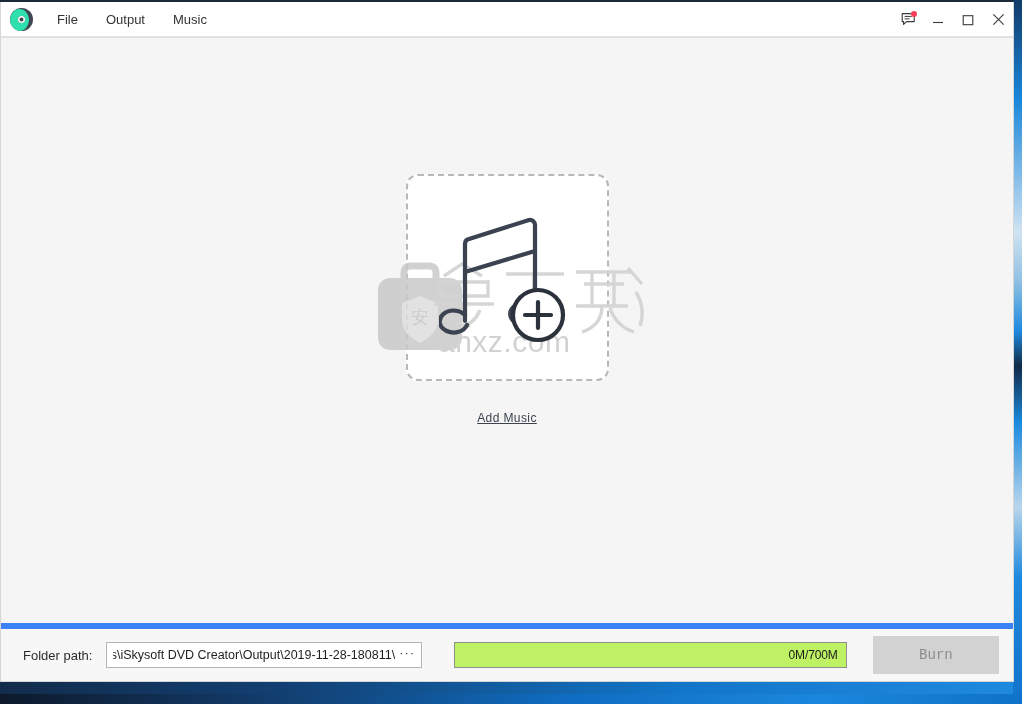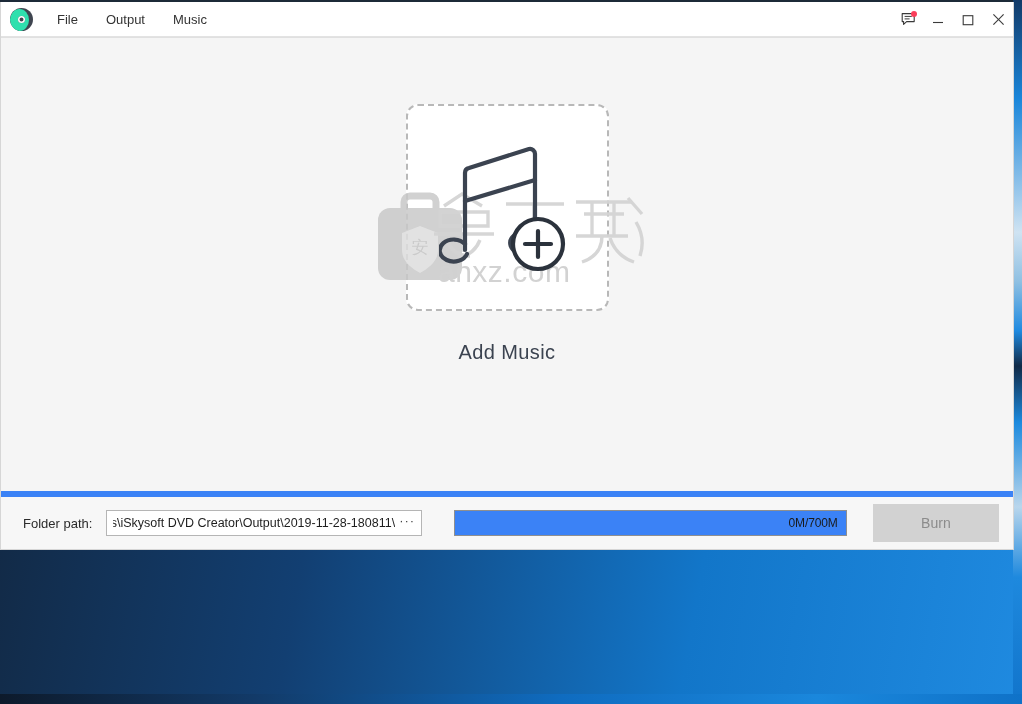--- a/index.html
+++ b/index.html
@@ -30,21 +30,21 @@
     background: linear-gradient(180deg, #123a68 0%, #1a86da 14%, #cfe3f2 33%,
                 #8fc0e2 40%, #1f8ae0 47%, #102a47 52%, #1c8ade 60%,
                 #b9d6ec 72%, #1e89de 82%, #1174cb 100%);
   }
 
   
   #app-window {
     position: absolute;
     left: 0; top: 2px;
     width: 1014px;
-    height: 548px;
+    height: 680px;
     background: #ffffff;
     border: 1px solid #d6d6d6;
     border-top: none;
     display: flex;
     flex-direction: column;
     overflow: hidden;
   }
 
   
   #titlebar {
@@ -154,23 +154,24 @@
   #watermark {
     position: absolute;
     left: -38px; top: 84px;
     width: 286px; height: 100px;
     z-index: 2;
     pointer-events: none;
   }
 
   #add-music-label {
     margin-top: 30px;
-    font-size: 20px;
+    font-size: 12px;
     color: #3b4350;
     letter-spacing: 0.4px;
+    text-decoration: underline;
   }
 
   
   #bottom-bar {
     height: 58px;
     min-height: 58px;
     background: #f7f7f7;
     border-top: 6px solid #3b82f6;
     display: flex;
     align-items: center;
@@ -213,21 +214,21 @@
     cursor: default;
     line-height: 1;
     user-select: none;
   }
 
   #capacity-bar {
     margin-left: 32px;
     width: 398px;
     height: 26px;
     border: 1px solid #8f8f8f;
-    background: #3b82f6;
+    background: #bef264;
     position: relative;
     display: flex;
     align-items: center;
     justify-content: flex-end;
     padding-right: 8px;
   }
   #capacity-fill {
     position: absolute;
     left: 0; top: 0; bottom: 0;
     width: 0%;
@@ -240,21 +241,21 @@
     letter-spacing: -0.1px;
   }
 
   #burn-button {
     margin-left: 26px;
     width: 128px;
     height: 38px;
     background: #d2d2d2;
     border: none;
     color: #8c8c8c;
-    font-family: Liberation Sans, sans-serif;
+    font-family: Liberation Mono, monospace;
     font-size: 14px;
     cursor: default;
   }
 </style>
 </head>
 <body>
 
 <div id="desktop-top"></div>
 <div id="desktop-right"></div>
 <div id="desktop-bottom"></div>

